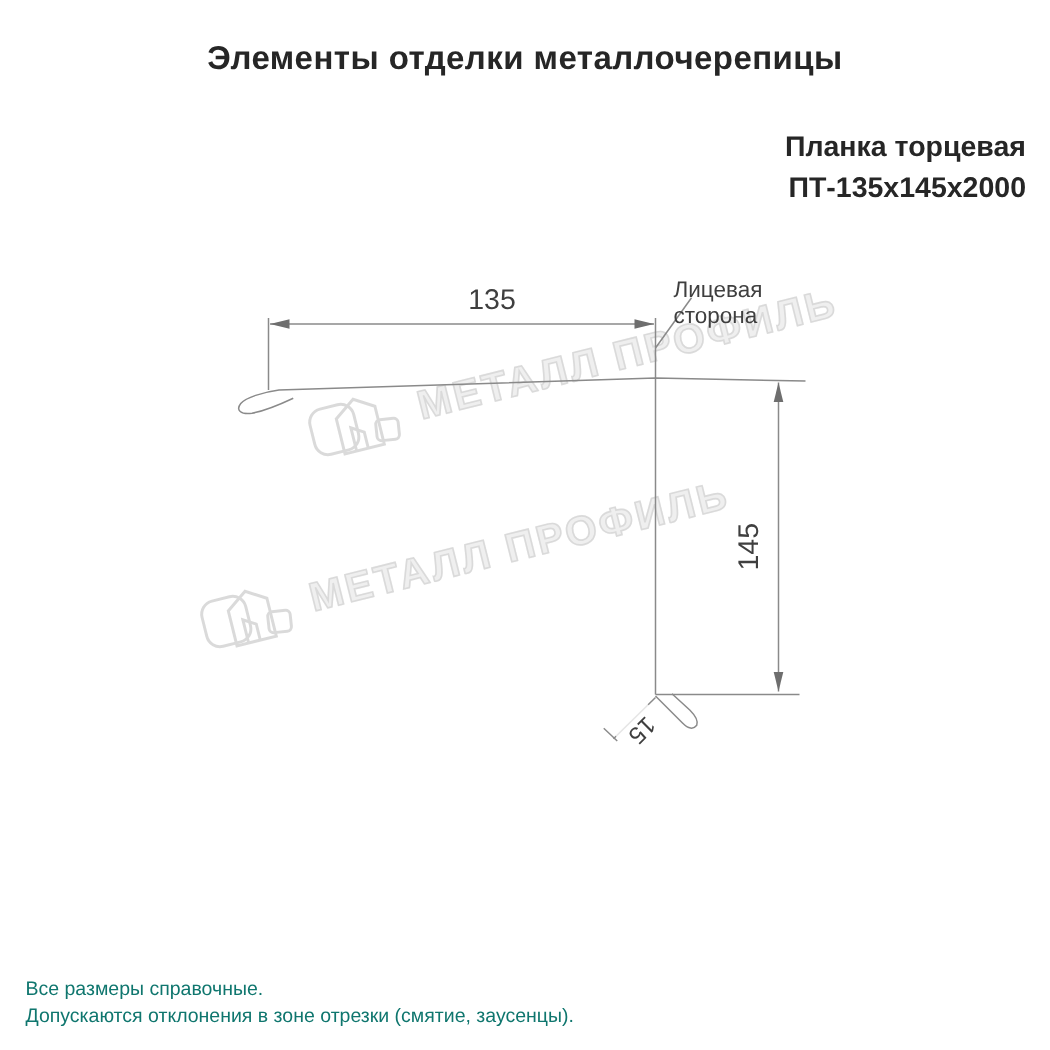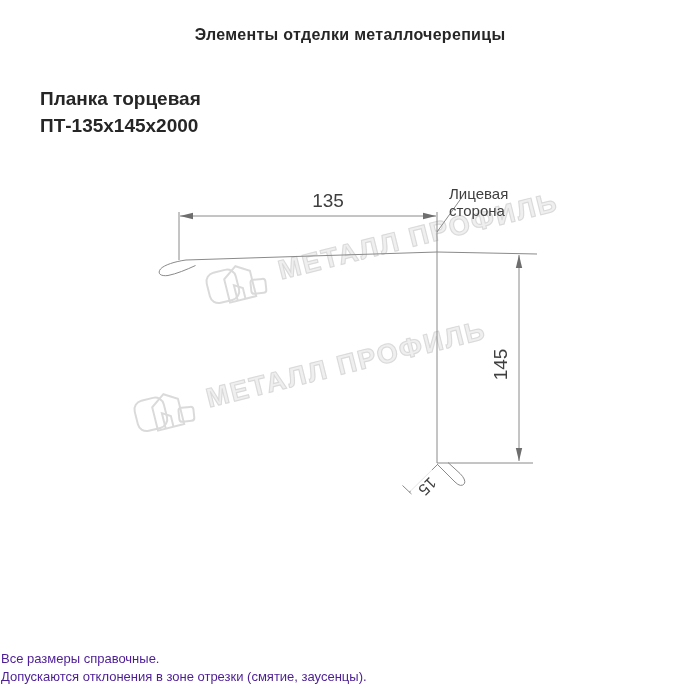--- a/index.html
+++ b/index.html
@@ -7,23 +7,23 @@
     --title:#262626; --watermark:#efefef; --watermark_outline:#d9d9d9;
   }
   *{margin:0;padding:0;box-sizing:border-box;}
   html,body{background:#fff;}
   .page{
     position:relative;width:700px;height:700px;background:var(--bg);
     font-family:"Liberation Sans","DejaVu Sans",sans-serif;overflow:hidden;
   }
   .title{
     position:absolute;top:26px;left:0;width:700px;text-align:center;
-    font-size:16px;font-weight:bold;color:var(--title);letter-spacing:.3px;
+    font-size:22px;font-weight:bold;color:var(--title);letter-spacing:.3px;
   }
-  .subtitle{position:absolute;left:0;width:684px;text-align:left;
+  .subtitle{position:absolute;left:0;width:684px;text-align:right;
     font-weight:bold;color:var(--title);font-size:19px;padding-left:40px;}
   .sub1{top:88px;}
   .sub2{top:115px;}
   svg.draw{position:absolute;left:0;top:0;}
   .ln{stroke:var(--line);stroke-width:1;fill:none;}
   .arw{fill:var(--arrow);stroke:none;}
   .dim{position:absolute;color:var(--text);font-size:19px;text-align:center;}
   .dim-135{left:280px;top:190px;width:46px;height:21px;margin-left:25px;}
   .dim-145{left:477px;top:354px;width:46px;height:21px;transform:rotate(-90deg);}
   .dim-15{
@@ -39,21 +39,21 @@
     transform:rotate(-14deg);transform-origin:left center;opacity:.95;
   }
   .wm-1{left:206px;top:262px;}
   .wm-2{left:134px;top:390px;}
   .wm-text{
     font-size:27px;font-weight:bold;letter-spacing:2px;white-space:nowrap;
     color:var(--watermark);-webkit-text-stroke:1.1px var(--watermark_outline);
     text-shadow:0 0 1px var(--watermark_outline);
   }
   .wm-logo{stroke:var(--watermark_outline);fill:none;stroke-width:2;}
-  .footer{position:absolute;left:1px;color:#4c1d95;font-size:13px;}
+  .footer{position:absolute;left:17px;color:#0f766e;font-size:13px;}
   .note1{top:651px;}
   .note2{top:669px;text-align:right;}
 </style>
 </head>
 <body>
 
 <div class="page">
 
   <div class="title">Элементы отделки металлочерепицы</div>
   <div class="subtitle sub1">Планка торцевая</div>

